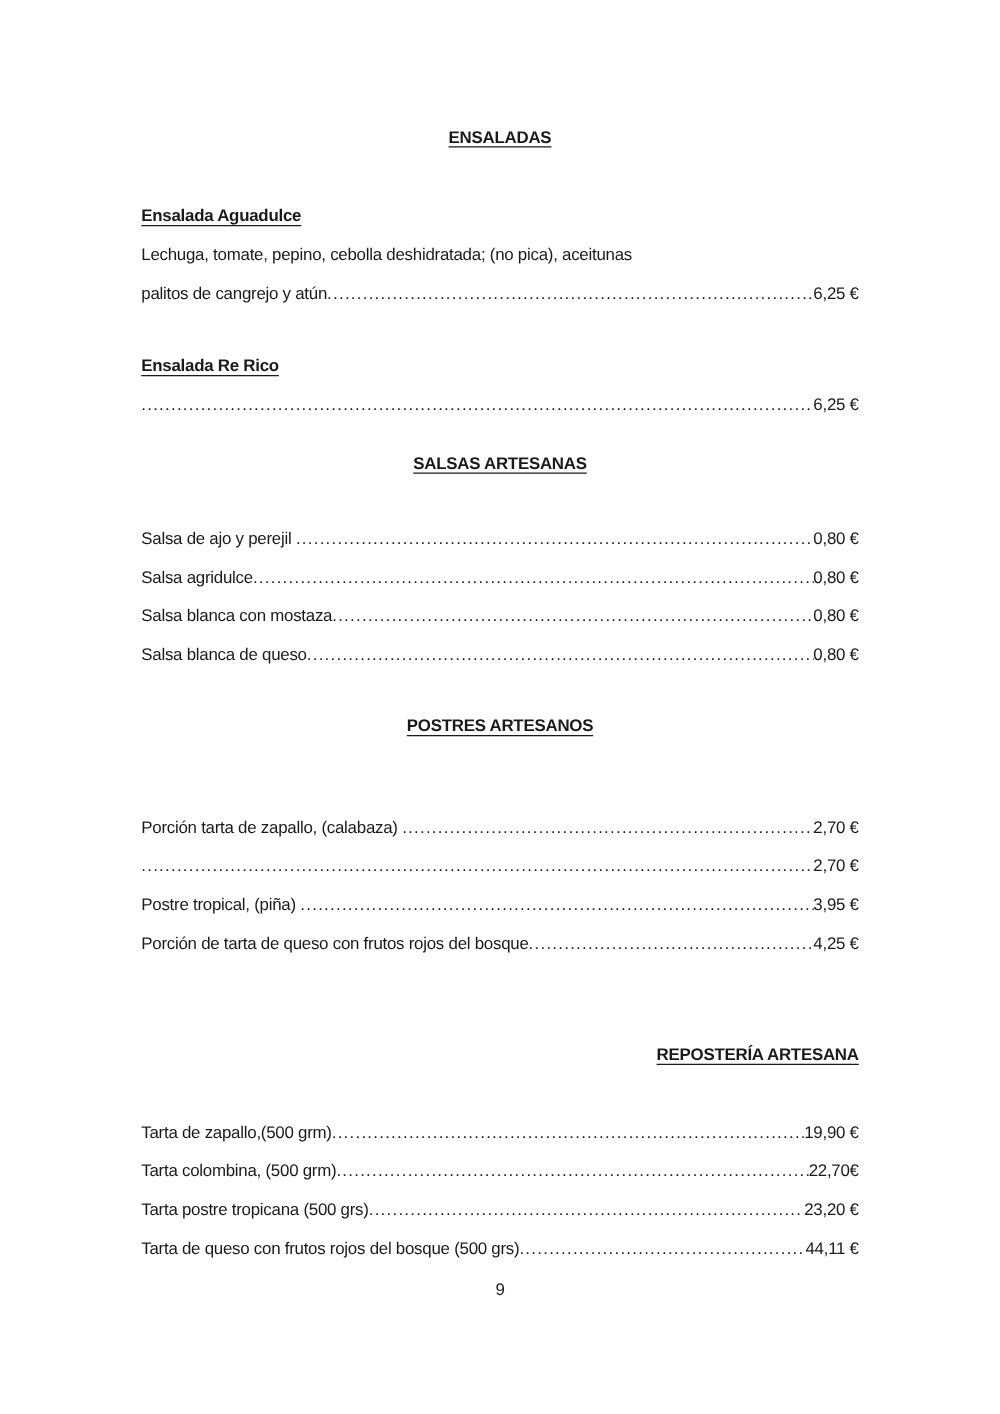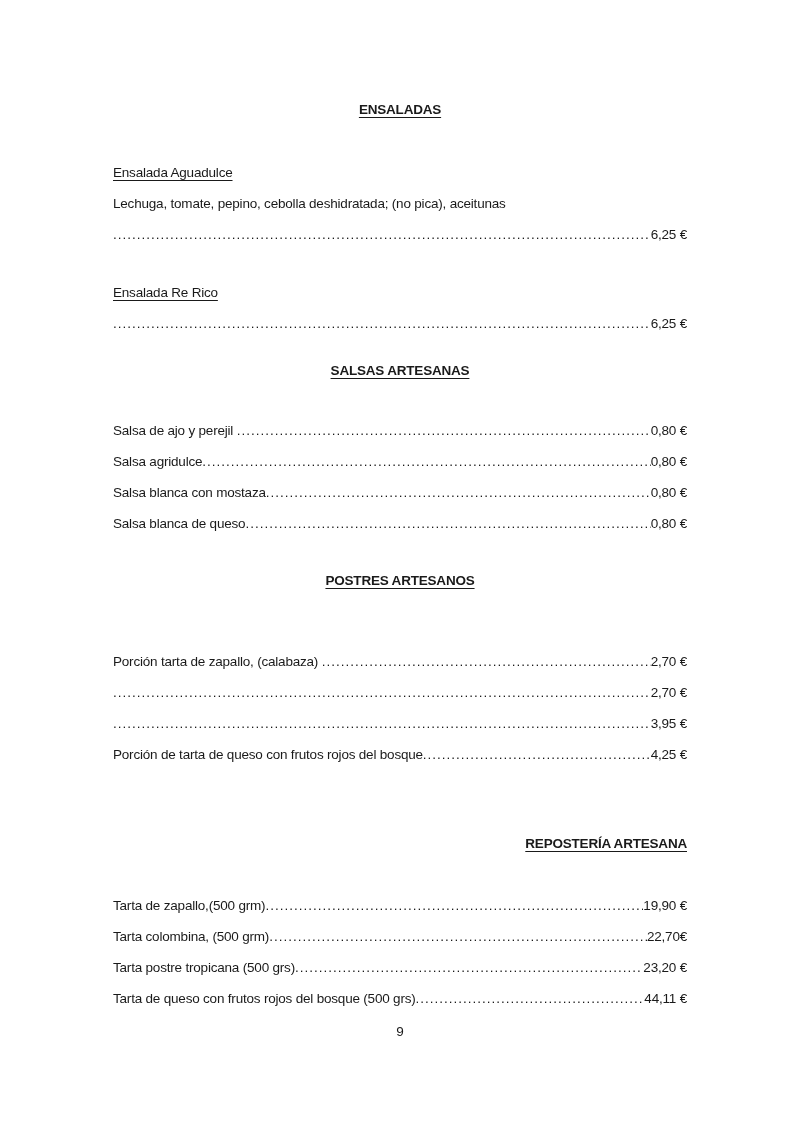--- a/index.html
+++ b/index.html
@@ -17,21 +17,21 @@
     letter-spacing: -0.2px;
     overflow: hidden;
   }
   .heading {
     text-align: center;
     font-weight: bold;
     text-decoration: underline;
     text-underline-offset: 3px;
   }
   .item-name {
-    font-weight: normal;
+    font-weight: bold;
     text-decoration: underline;
     text-underline-offset: 3px;
   }
   .row { display: flex; align-items: baseline; }
   .label, .price { white-space: pre; }
   .leader {
     flex: 1 1 auto;
     min-width: 0;
     overflow: hidden;
     white-space: nowrap;
@@ -53,20 +53,21 @@
 
 <div class="page">
 
   <div class="section">
     <div class="heading h-ensaladas">ENSALADAS</div>
 
     <div class="item">
       <div class="item-name">Ensalada Aguadulce</div>
       <div class="desc">Lechuga, tomate, pepino, cebolla deshidratada; (no pica), aceitunas</div>
       <div class="row">
+        <span class="label">palitos de cangrejo y atún</span>
         <span class="leader"></span>
         <span class="price">6,25 €</span>
       </div>
     </div>
 
     <div class="item item-rerico">
       <div class="item-name">Ensalada Re Rico</div>
       <div class="row">
         <span class="label"></span>
         <span class="leader"></span>
@@ -104,20 +105,21 @@
     <div class="row">
       <span class="label">Porción tarta de zapallo, (calabaza) </span>
       <span class="leader"></span>
       <span class="price">2,70 €</span>
     </div>
     <div class="row">
       <span class="leader"></span>
       <span class="price">2,70 €</span>
     </div>
     <div class="row">
+      <span class="label">Postre tropical, (piña) </span>
       <span class="leader"></span>
       <span class="price">3,95 €</span>
     </div>
     <div class="row">
       <span class="label">Porción de tarta de queso con frutos rojos del bosque</span>
       <span class="leader"></span>
       <span class="price">4,25 €</span>
     </div>
   </div>
 

